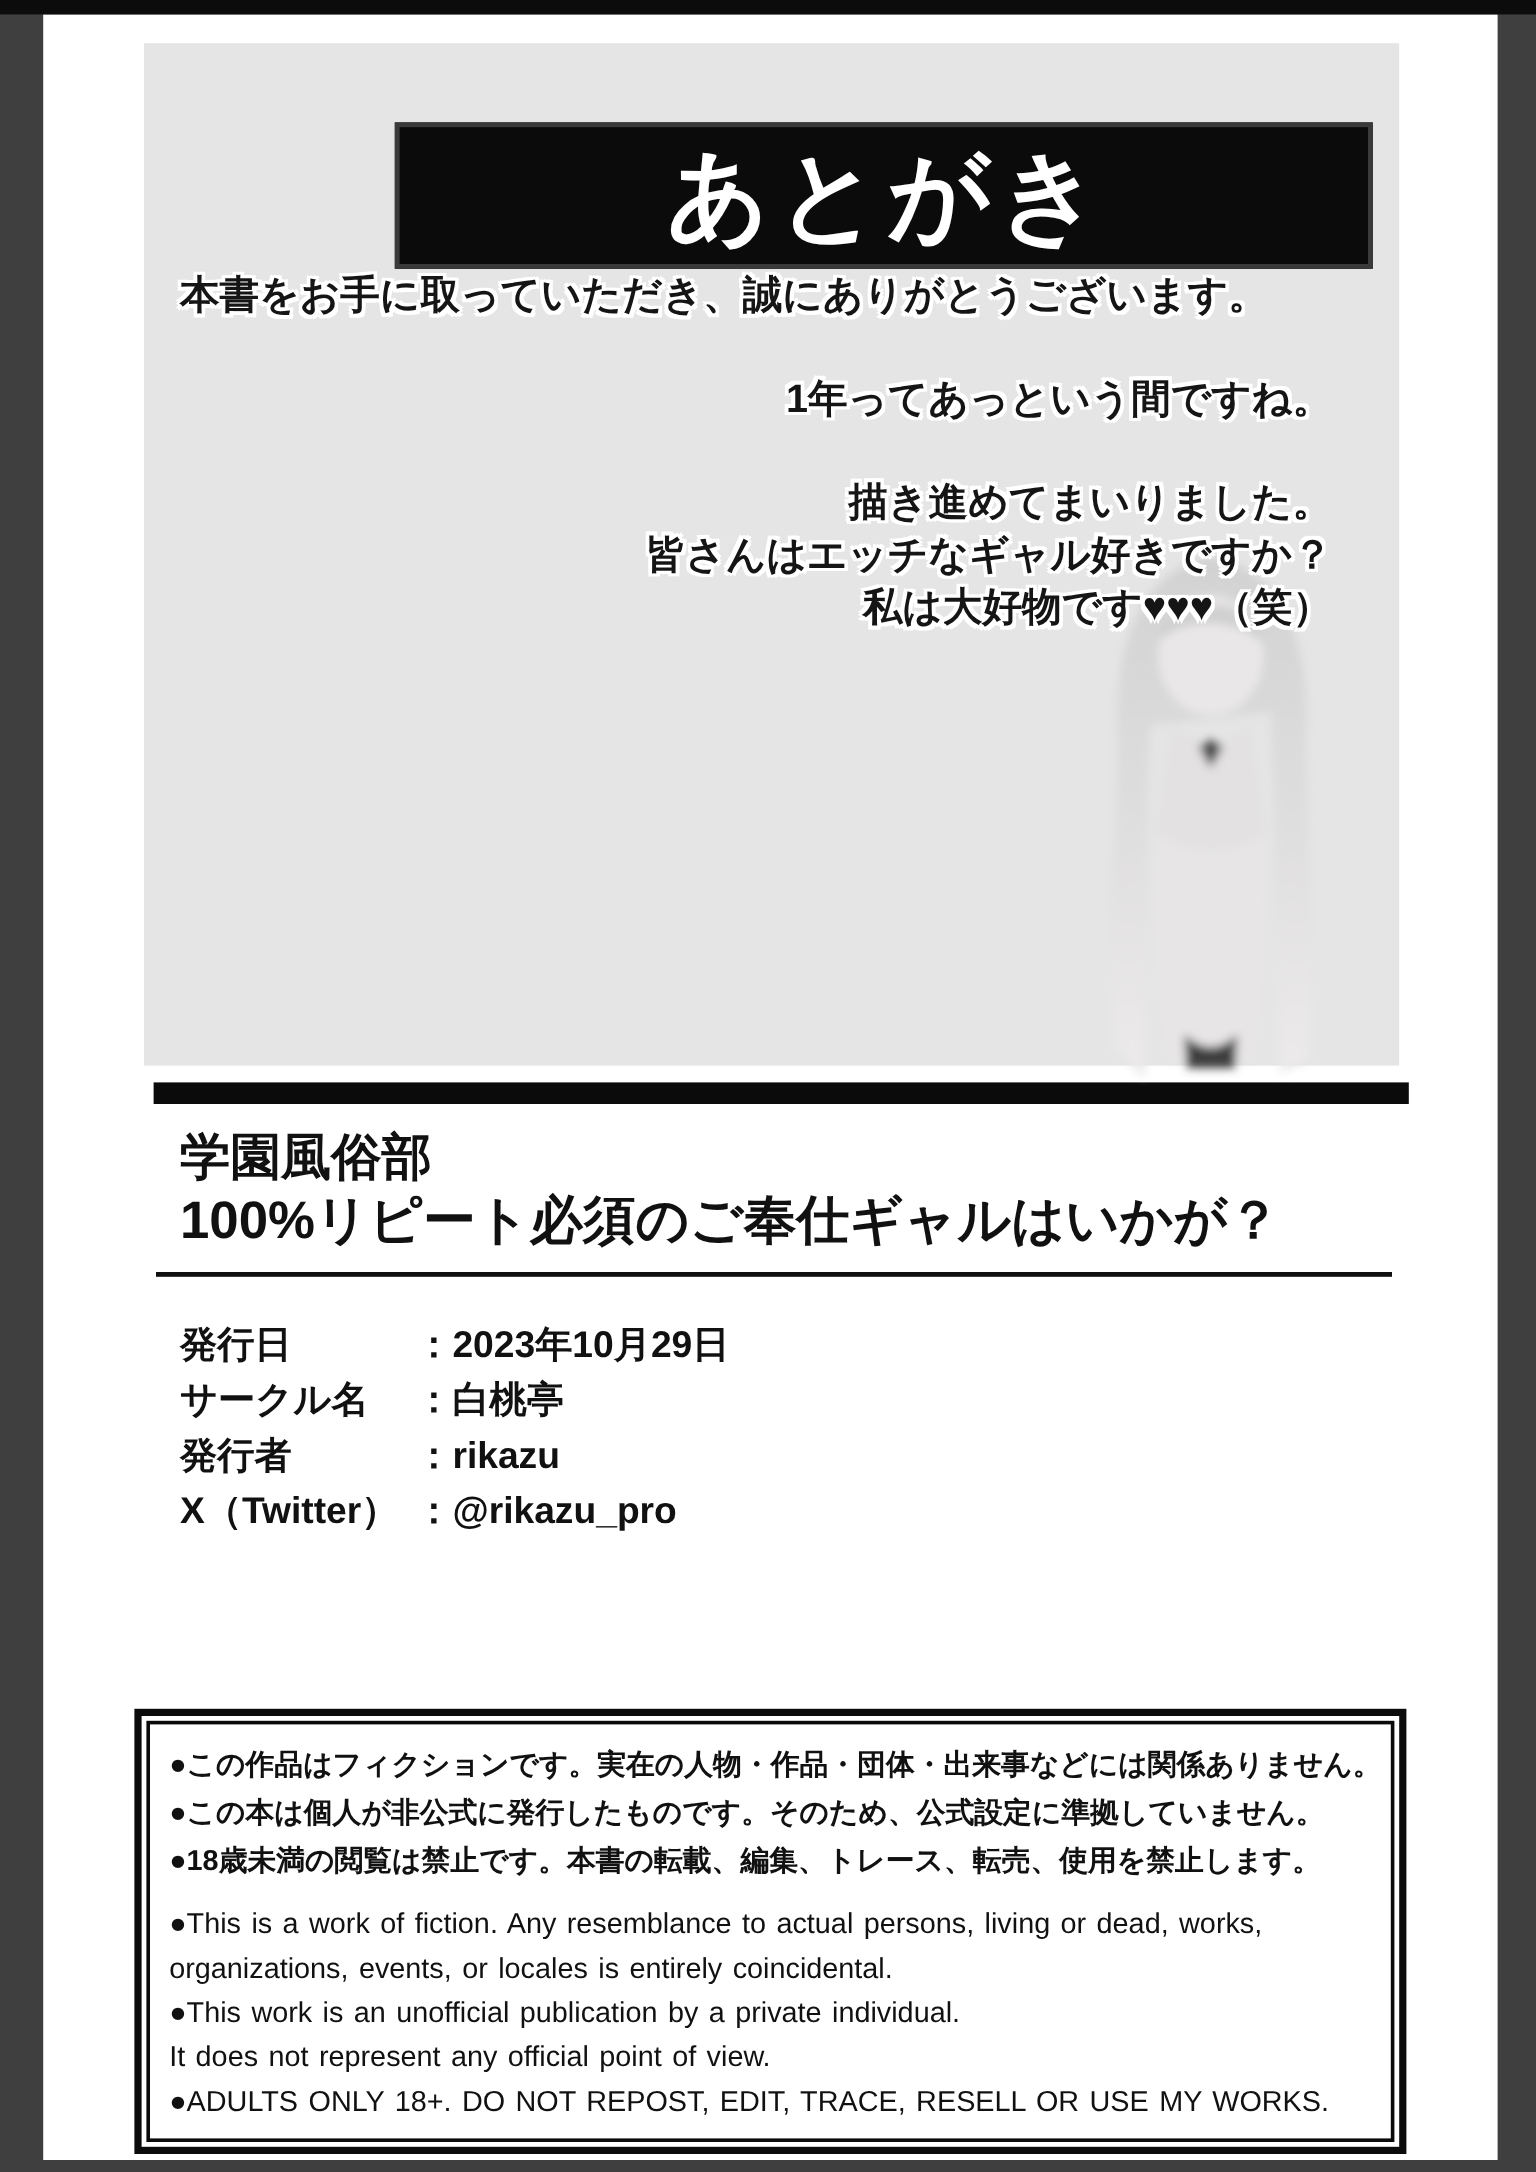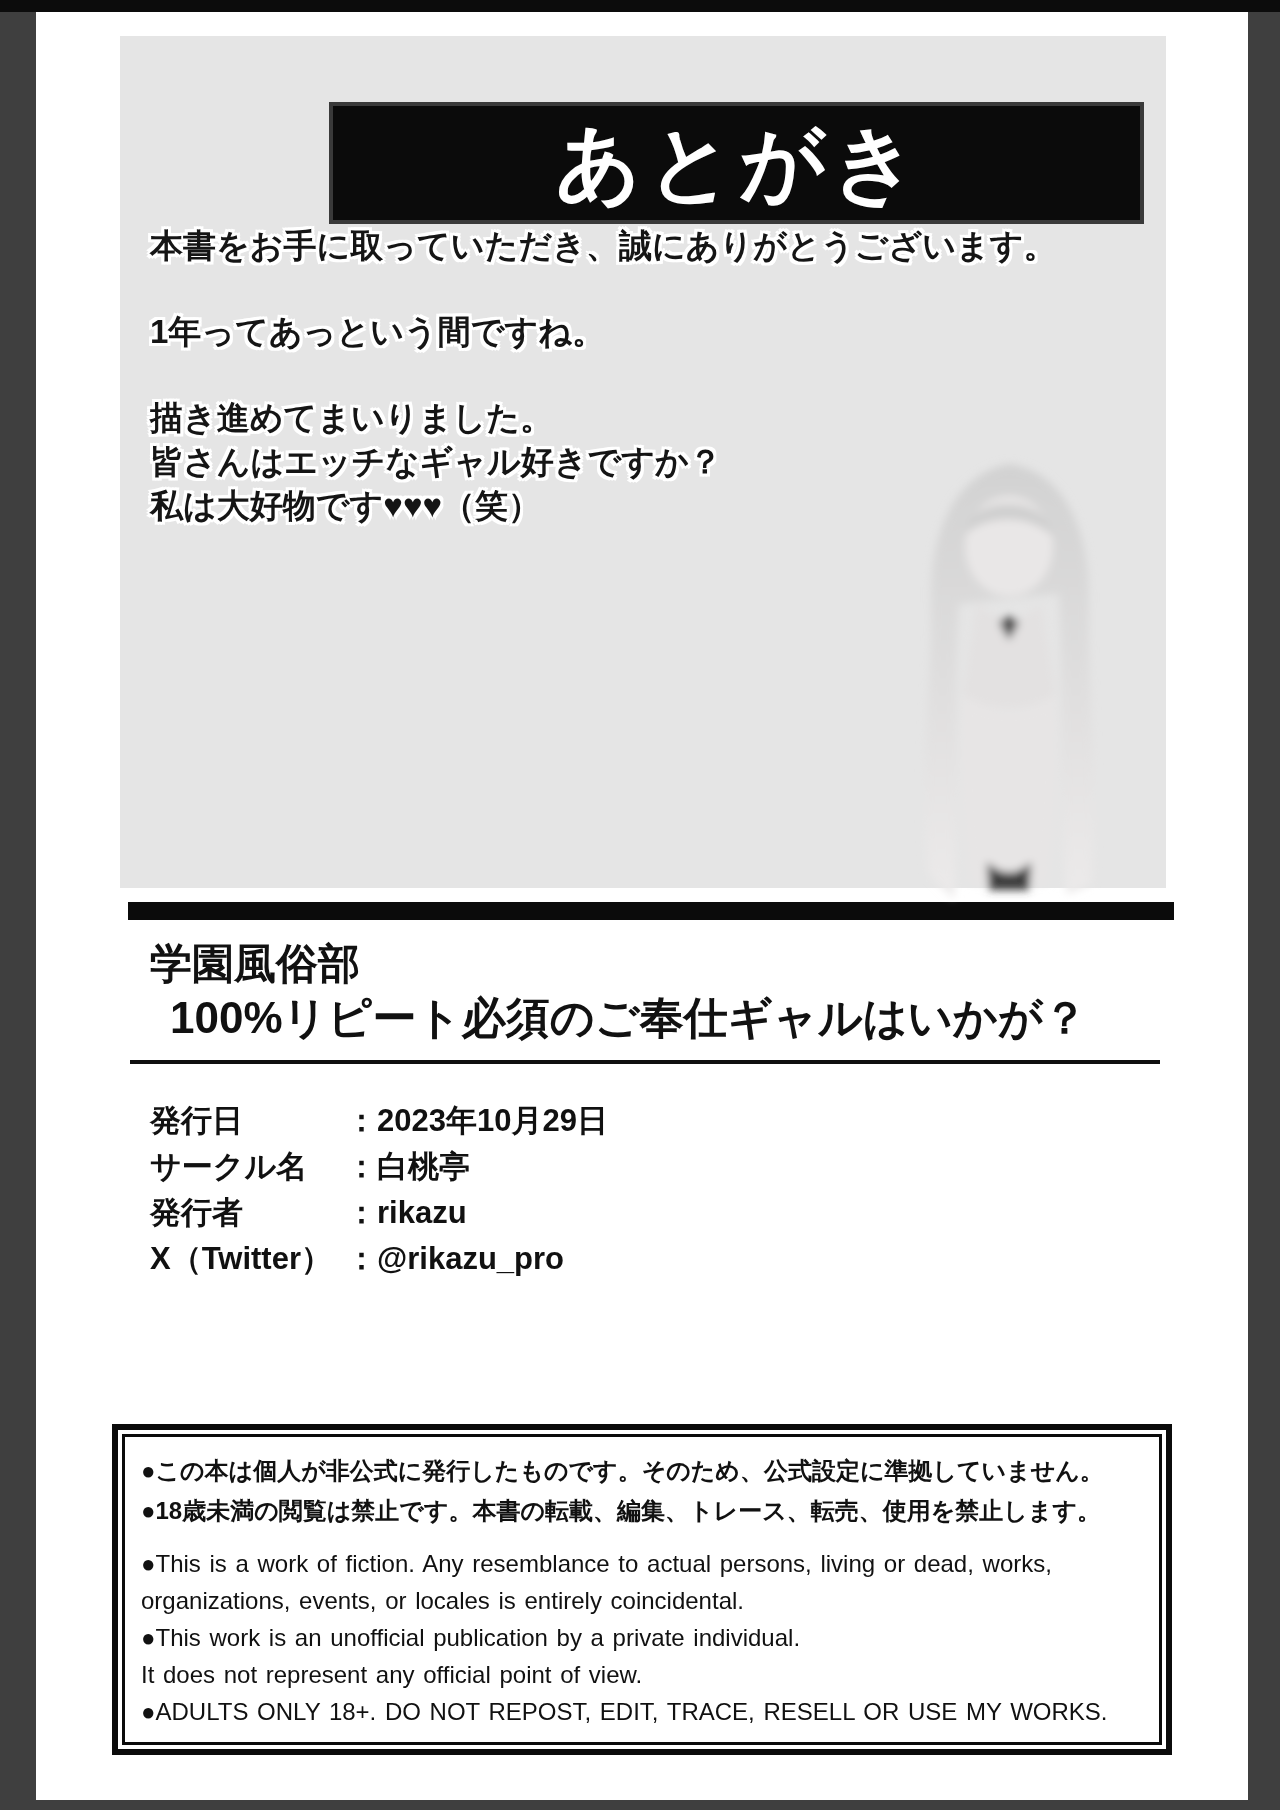--- a/index.html
+++ b/index.html
@@ -23,29 +23,30 @@
     padding-left:6px;
   }
 
   .afterword{position:absolute;left:114px;top:212px;width:960px;z-index:2;}
   .afterword p{margin:0 0 42px 0;}
   .afterword .line{
     white-space:nowrap;font-size:33px;font-weight:700;line-height:44px;color:#151515;
     text-shadow:
       -3px -3px 0 #fff, 3px -3px 0 #fff, -3px 3px 0 #fff, 3px 3px 0 #fff,
       -3px 0 0 #fff, 3px 0 0 #fff, 0 -3px 0 #fff, 0 3px 0 #fff;
+    text-align: right;
   }
 
   .illustration{position:absolute;left:739px;top:418px;width:300px;height:458px;z-index:1;}
 
   .divider-bar{position:absolute;left:92px;top:890px;width:1046px;height:18px;background:#0b0b0b;}
 
   .book-title{position:absolute;left:114px;top:926px;width:1040px;}
   .book-title .t1{font-size:42px;font-weight:700;line-height:52px;white-space:nowrap;}
-  .book-title .t2{font-size:44px;font-weight:700;line-height:56px;white-space:nowrap;margin-left:20px;}
+  .book-title .t2{font-size:44px;font-weight:700;line-height:56px;white-space:nowrap;}
 
   .title-rule{position:absolute;left:94px;top:1048px;width:1030px;height:4px;background:#101010;}
 
   .pub-info{position:absolute;left:114px;top:1086px;width:900px;}
   .pub-row{display:flex;font-size:31px;font-weight:700;line-height:46px;}
   .pub-label{min-width:196px;white-space:nowrap;}
   .pub-value{white-space:nowrap;}
 
   .disclaimer{
     position:absolute;left:76px;top:1412px;width:1060px;box-sizing:border-box;
@@ -129,20 +130,21 @@
         <span class="pub-value">：rikazu</span>
       </div>
       <div class="pub-row">
         <span class="pub-label">X（Twitter）</span>
         <span class="pub-value">：@rikazu_pro</span>
       </div>
     </div>
 
     <div class="disclaimer">
       <div class="disclaimer-inner">
+        <div class="jp">●この作品はフィクションです。実在の人物・作品・団体・出来事などには関係ありません。</div>
         <div class="jp">●この本は個人が非公式に発行したものです。そのため、公式設定に準拠していません。</div>
         <div class="jp">●18歳未満の閲覧は禁止です。本書の転載、編集、トレース、転売、使用を禁止します。</div>
         <div class="gap"></div>
         <div class="en">●This is a work of fiction.  Any resemblance to actual persons, living or dead, works,</div>
         <div class="en">organizations, events, or locales is entirely coincidental.</div>
         <div class="en">●This work is an unofficial publication by a private individual.</div>
         <div class="en">It does not represent any official point of view.</div>
         <div class="en">●ADULTS ONLY 18+. DO NOT REPOST, EDIT, TRACE, RESELL OR USE MY WORKS.</div>
       </div>
     </div>

